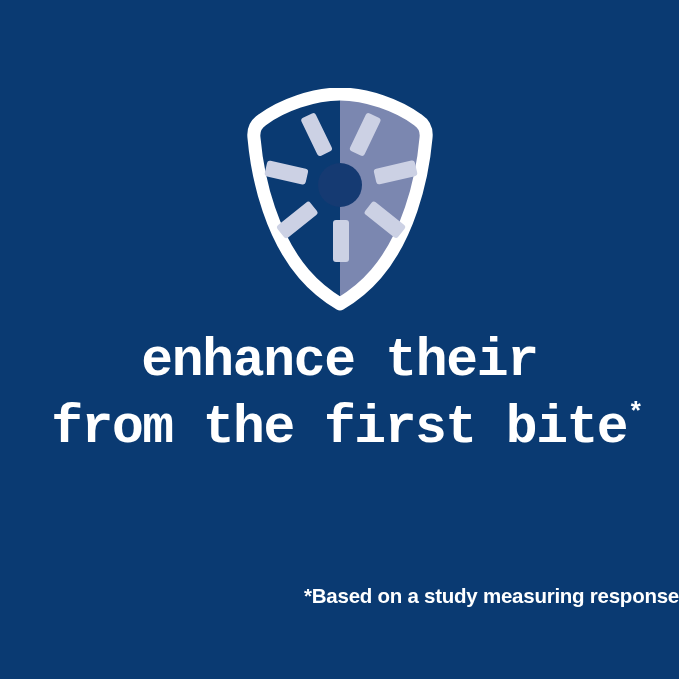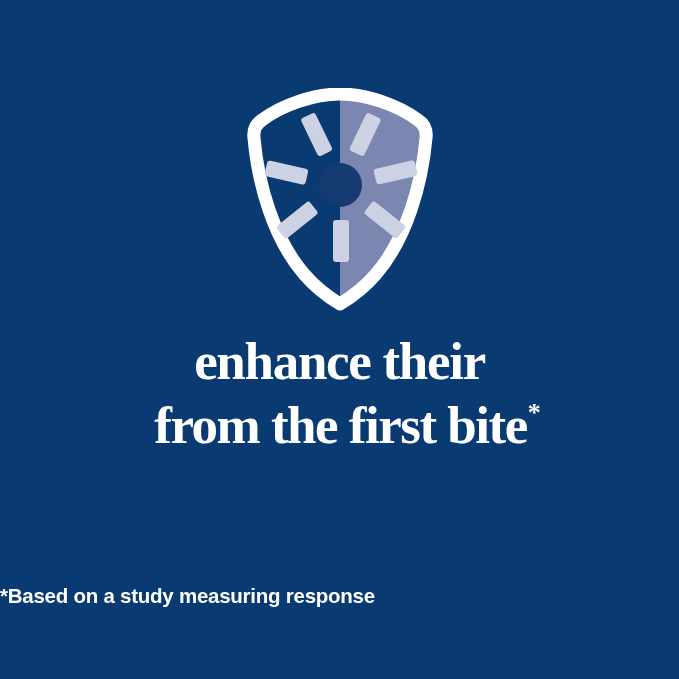--- a/index.html
+++ b/index.html
@@ -42,21 +42,21 @@
   }
 
   
   .headline {
     position: absolute;
     left: 0;
     top: 335px;
     width: 679px;
     text-align: center;
     color: #ffffff;
-    font-family: Liberation Serif, serif;
+    font-family: Liberation Mono, monospace;
     font-weight: 700;
     font-size: 53px;
     line-height: 52px;
     letter-spacing: -1.3px;
     text-transform: lowercase;
   }
   .headline .hl-line {
     display: block;
     white-space: nowrap;
   }
@@ -73,21 +73,21 @@
     letter-spacing: 0;
     margin-left: 1px;
   }
 
   
   .footnote {
     position: absolute;
     left: 0;
     top: 582px;
     width: 679px;
-    text-align: left;
+    text-align: right;
     color: #ffffff;
     font-family: "Liberation Sans", sans-serif;
     font-weight: 700;
     font-size: 20.5px;
     line-height: 27px;
     letter-spacing: -0.25px;
   }
   .footnote .fn-line {
     display: block;
     white-space: nowrap;

